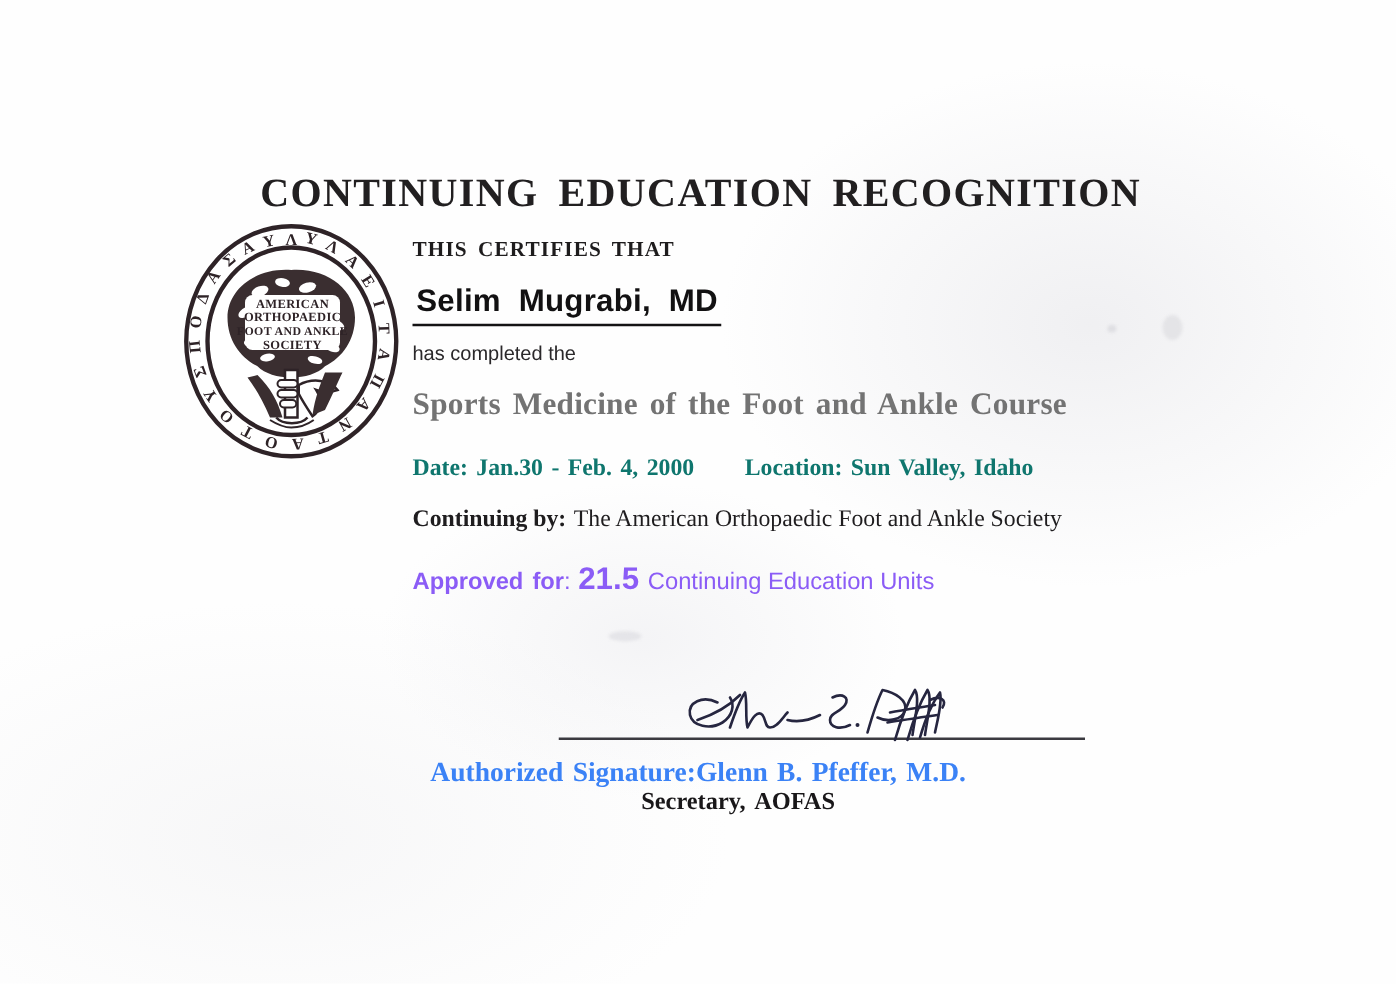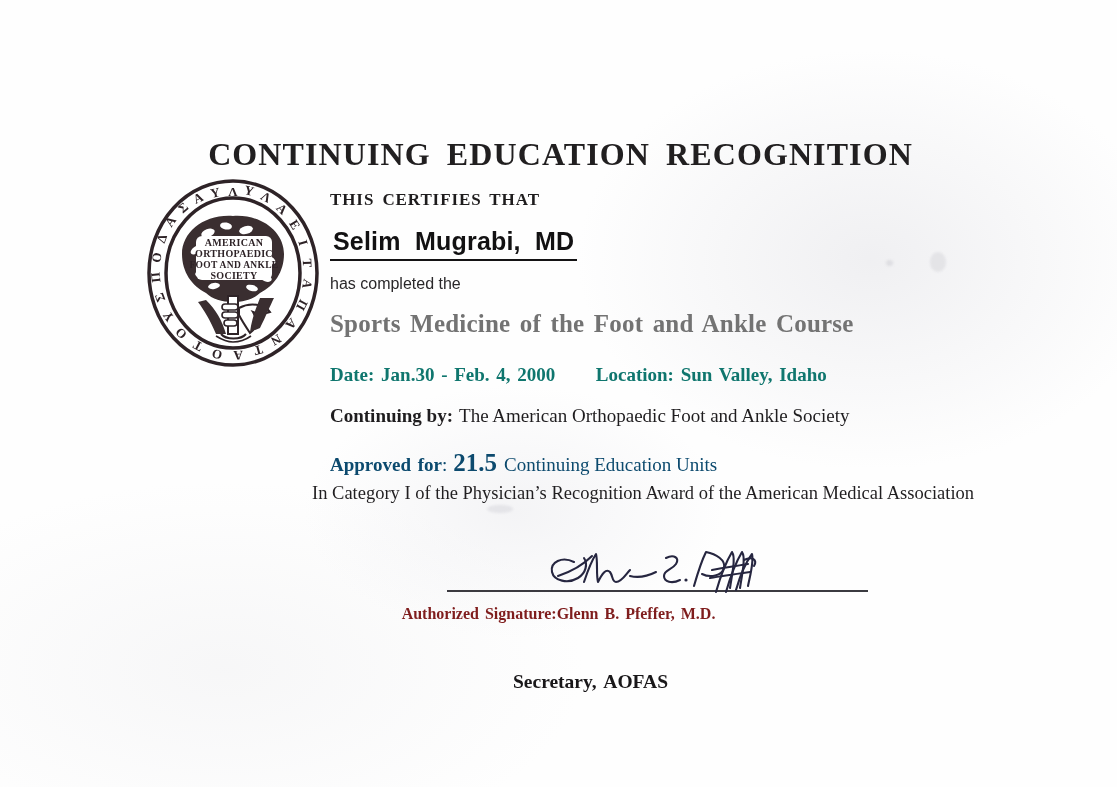--- a/index.html
+++ b/index.html
@@ -118,23 +118,23 @@
     margin-top: 19px;
     font-family: "Liberation Serif", serif;
     font-size: 19px;
     color: #1f1d1f;
   }
   .line-sponsor .lbl { font-weight: bold; }
   .line-sponsor .val { font-weight: normal; margin-left: 6px; margin-top: 12px; }
 
   .line-approved {
     margin-top: 22px;
-    font-family: Liberation Serif, serif;
+    font-family: Liberation Sans, sans-serif;
     font-size: 19px;
-    color: #0c4a6e;
+    color: #8b5cf6;
   }
   .line-approved .lbl { font-weight: bold; word-spacing: 2px; }
   .line-approved .units-num {
     font-weight: bold;
     font-size: 25px;
     margin: 0 7px 0 6px;
   }
   .line-approved .units-label { font-weight: normal; }
 
   .line-category {
@@ -178,36 +178,35 @@
   .sig-ink svg { display: block; width: 230px; height: 58px; }
 
   .sig-name {
     position: absolute;
     left: 0;
     top: 605px;
     width: 1117px;
     text-align: center;
     font-family: "Liberation Serif", serif;
     font-weight: bold;
-    font-size: 16px;
+    font-size: 22px;
     word-spacing: 2px;
-    color: #7f1d1d;
+    color: #3b82f6;
   }
   .sig-role {
     position: absolute;
     left: 0;
     top: 631px;
     width: 1077px;
     text-align: center;
     font-family: "Liberation Serif", serif;
     font-weight: bold;
     font-size: 19.5px;
     word-spacing: 3px;
     color: #191719;
-    margin-top: 40px;
     
   }
   .sig-role .shifted { display: inline-block; transform: translateX(52px); }
 </style>
 </head>
 <body>
 
 <div class="page">
 
   <div class="paper-tint"></div>
@@ -312,21 +311,20 @@
     <div class="line-datelocation">Date: Jan.30 - Feb. 4, 2000      Location: Sun Valley, Idaho</div>
 
     <div class="line-sponsor">
       <span class="lbl">Continuing by:</span><span class="val">The American Orthopaedic Foot and Ankle Society</span>
     </div>
 
     <div class="line-approved">
       <span class="lbl">Approved for</span><span>:</span><span class="units-num">21.5</span><span class="units-label">Continuing Education Units</span>
     </div>
 
-    <div class="line-category">In Category I of the Physician’s Recognition Award of the American Medical Association</div>
   </div>
 
   <div class="sig-area">
     <div class="sig-holder">
       <div class="sig-rule"></div>
       <div class="sig-ink">
         <svg viewBox="0 0 230 58" xmlns="http://www.w3.org/2000/svg" aria-hidden="true">
           <g fill="none" stroke="#262640" stroke-width="2.1" stroke-linecap="round" stroke-linejoin="round">
 
             <path d="M34 20 C 22 14, 10 20, 12 30 C 14 39, 28 42, 38 36 C 46 31, 48 22, 44 16"></path>

